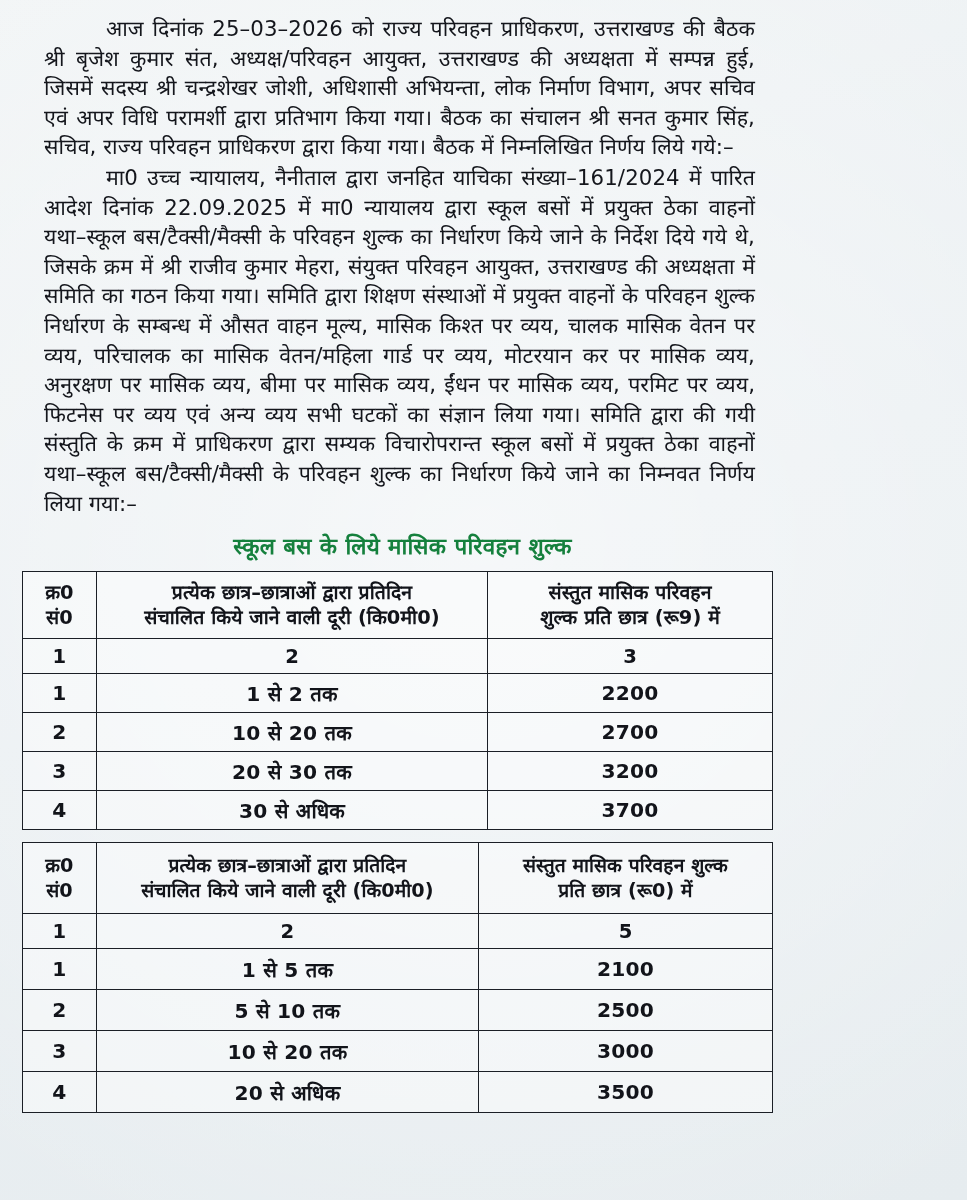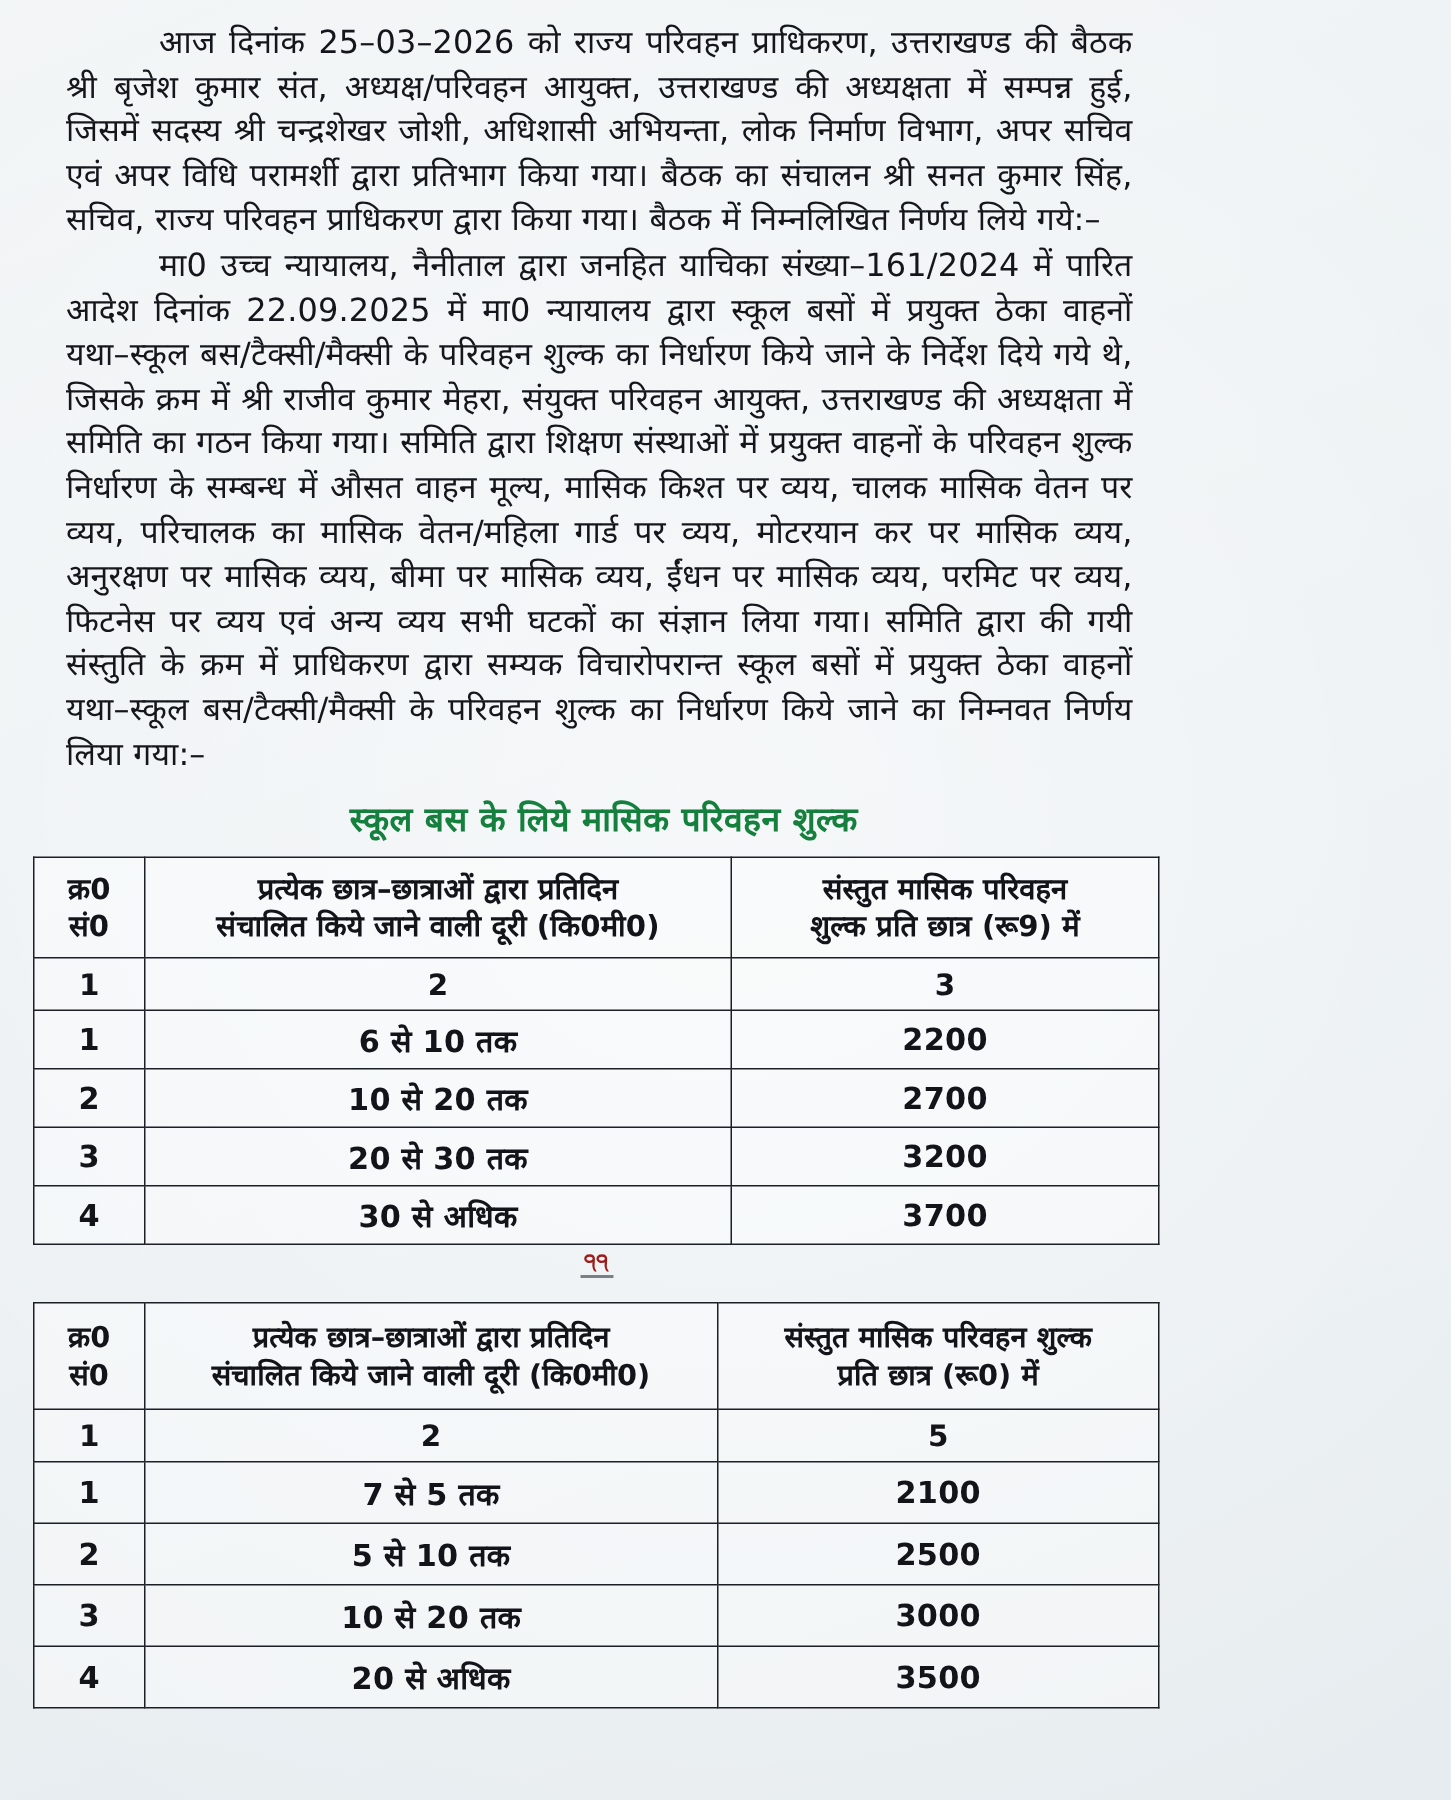--- a/index.html
+++ b/index.html
@@ -176,21 +176,21 @@
             <span class="l2">शुल्क प्रति छात्र (रू9) में</span>
           </td>
         </tr>
         <tr>
           <td class="numrow-cell">1</td>
           <td class="numrow-cell">2</td>
           <td class="numrow-cell">3</td>
         </tr>
         <tr>
           <td class="data-cell sn">1</td>
-          <td class="data-cell">6 से 10 तक</td>
+          <td class="data-cell">1 से 2 तक</td>
           <td class="data-cell fee">2200</td>
         </tr>
         <tr>
           <td class="data-cell sn">2</td>
           <td class="data-cell">10 से 20 तक</td>
           <td class="data-cell fee">2700</td>
         </tr>
         <tr>
           <td class="data-cell sn">3</td>
           <td class="data-cell">20 से 30 तक</td>
@@ -198,26 +198,20 @@
         </tr>
         <tr>
           <td class="data-cell sn">4</td>
           <td class="data-cell">30 से अधिक</td>
           <td class="data-cell fee">3700</td>
         </tr>
       </tbody>
     </table>
   </div>
 
-  <div class="stamp-mark">
-    <span class="glyph">
-      <span class="dots">੧੧</span>
-      <span class="rule"></span>
-    </span>
-  </div>
 
   <div class="table-block">
 
     <table class="fee-table t2">
       <colgroup>
         <col class="col-sn">
           <col class="col-dist">
           <col class="col-fee">
       </colgroup>
       <tbody>
@@ -235,21 +229,21 @@
             <span class="l2">प्रति छात्र (रू0) में</span>
           </td>
         </tr>
         <tr>
           <td class="numrow-cell">1</td>
           <td class="numrow-cell">2</td>
           <td class="numrow-cell">5</td>
         </tr>
         <tr>
           <td class="data-cell sn">1</td>
-          <td class="data-cell">7 से 5 तक</td>
+          <td class="data-cell">1 से 5 तक</td>
           <td class="data-cell fee">2100</td>
         </tr>
         <tr>
           <td class="data-cell sn">2</td>
           <td class="data-cell">5 से 10 तक</td>
           <td class="data-cell fee">2500</td>
         </tr>
         <tr>
           <td class="data-cell sn">3</td>
           <td class="data-cell">10 से 20 तक</td>

